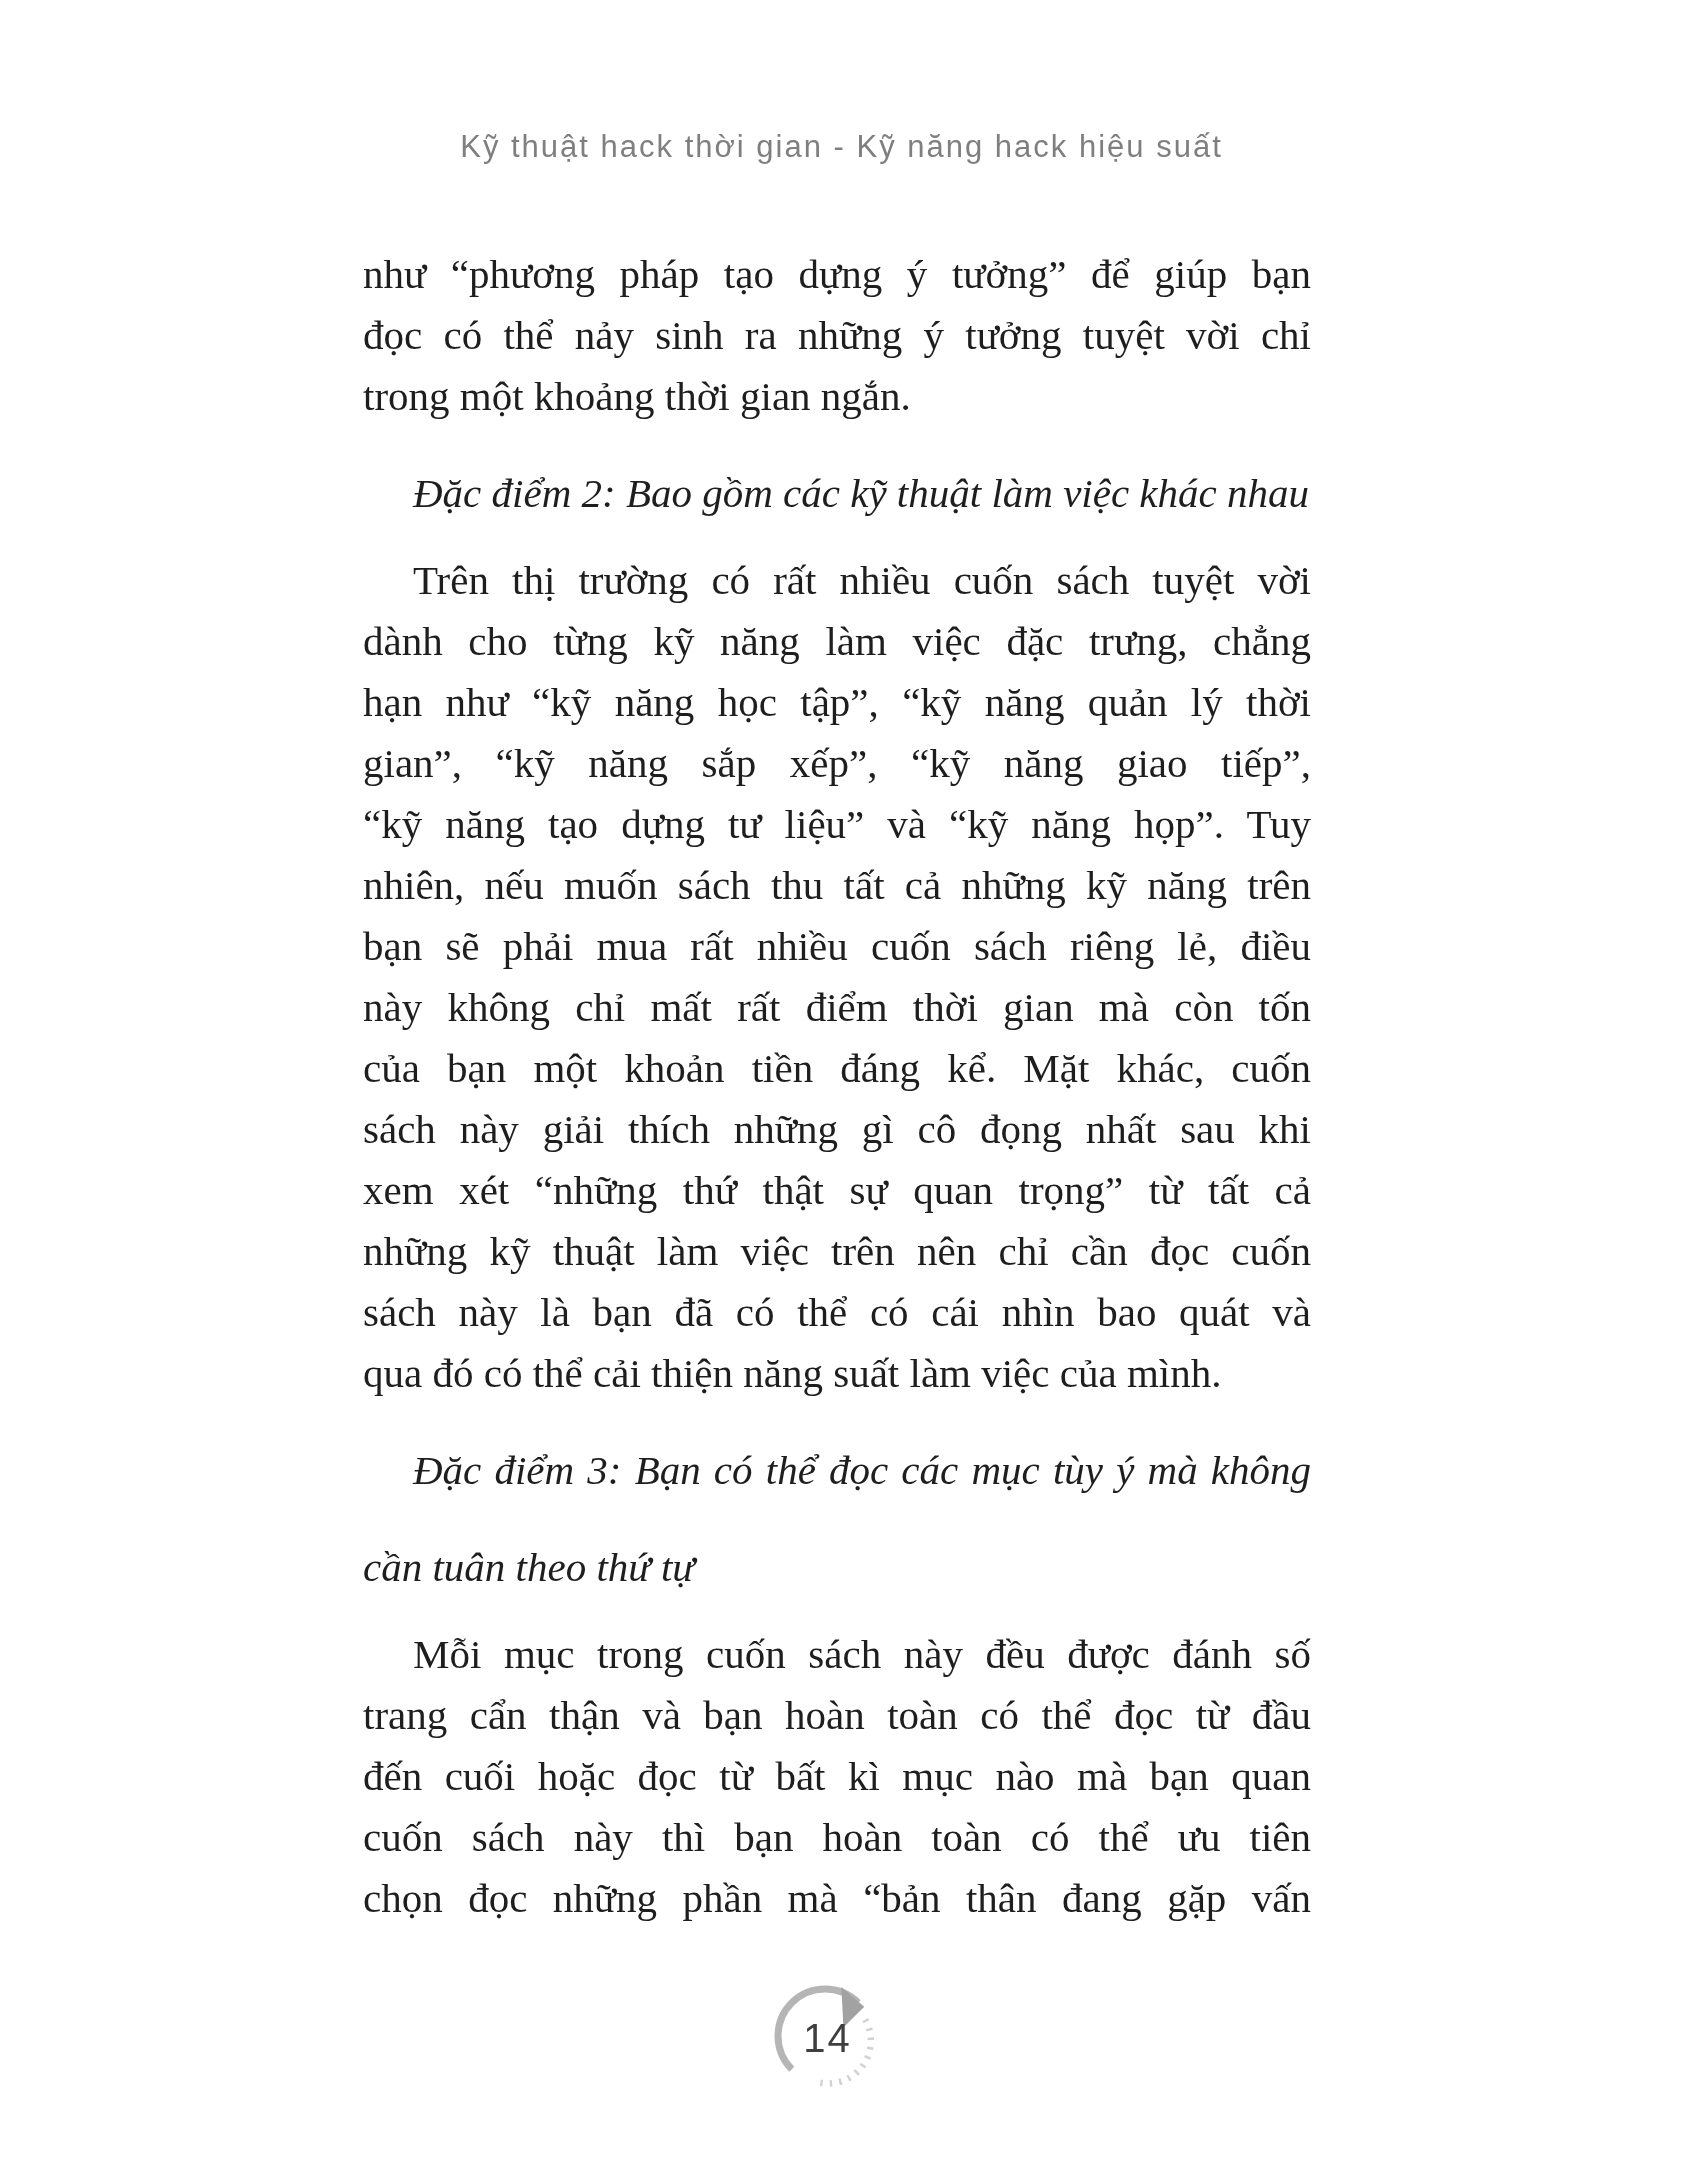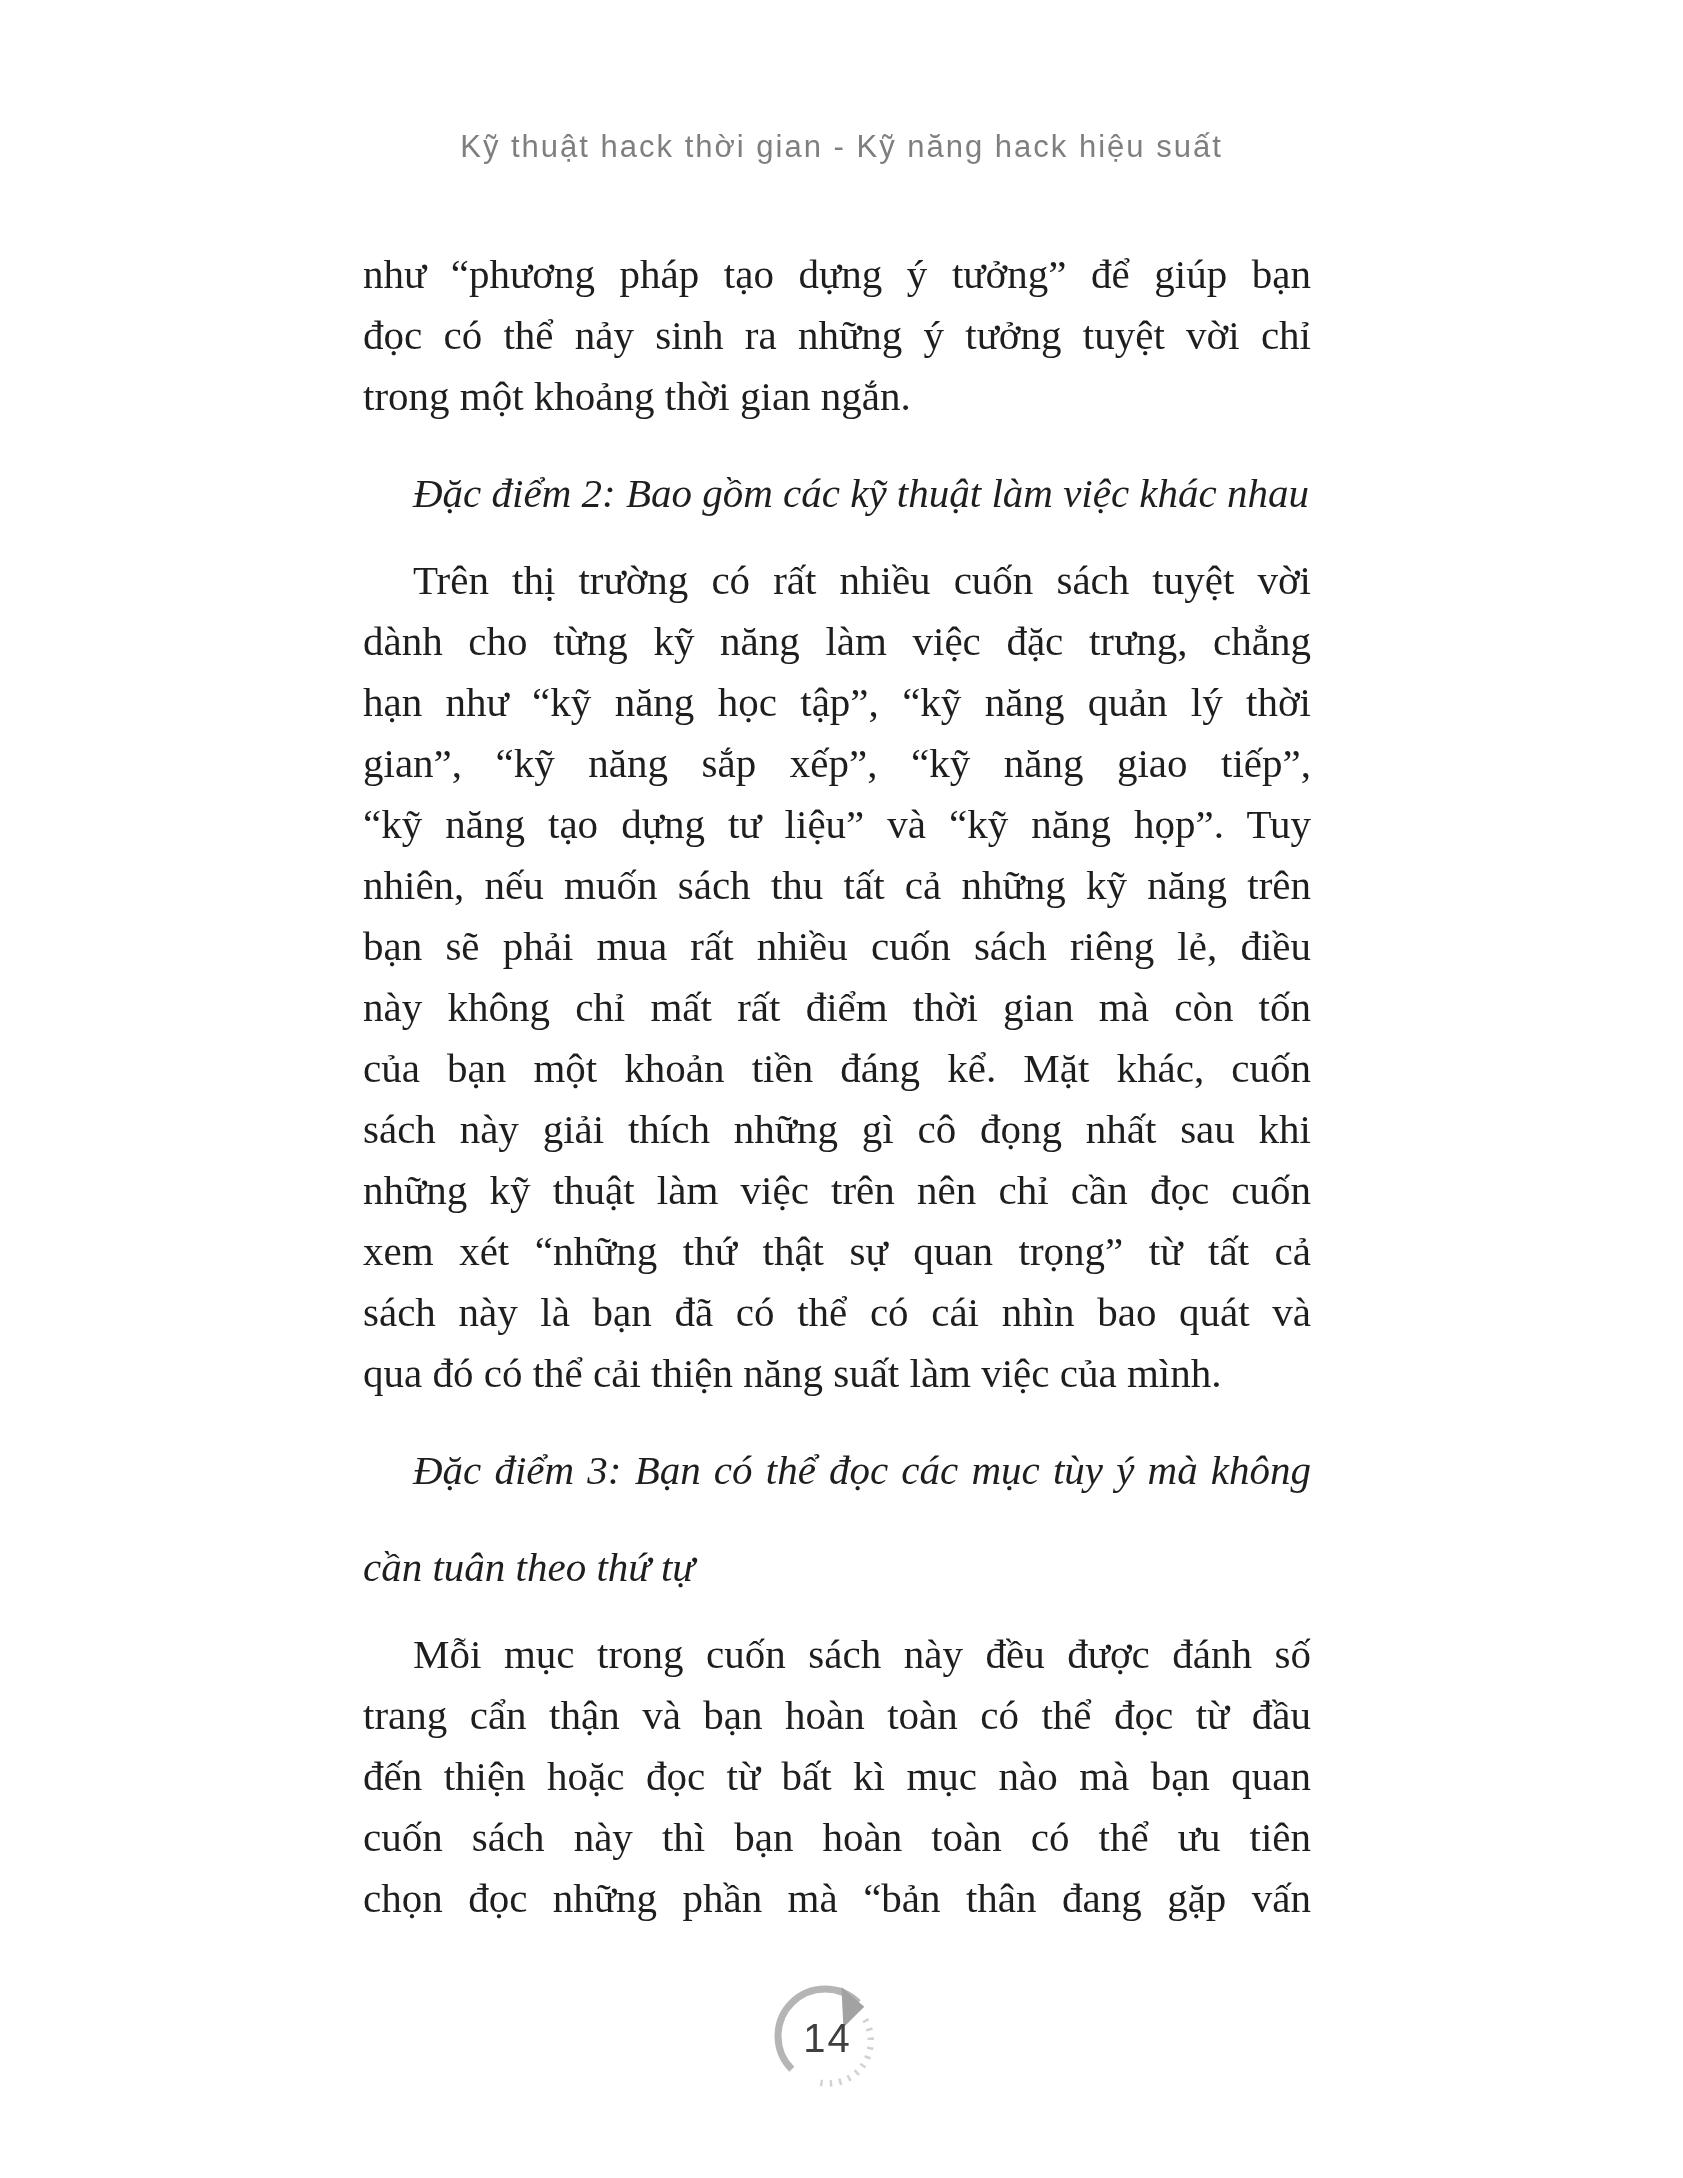--- a/index.html
+++ b/index.html
@@ -73,33 +73,33 @@
         <div class="line justify-full indent">Trên thị trường có rất nhiều cuốn sách tuyệt vời</div>
         <div class="line justify-full">dành cho từng kỹ năng làm việc đặc trưng, chẳng</div>
         <div class="line justify-full">hạn như “kỹ năng học tập”, “kỹ năng quản lý thời</div>
         <div class="line justify-full">gian”, “kỹ năng sắp xếp”, “kỹ năng giao tiếp”,</div>
         <div class="line justify-full">“kỹ năng tạo dựng tư liệu” và “kỹ năng họp”. Tuy</div>
         <div class="line justify-full">nhiên, nếu muốn sách thu tất cả những kỹ năng trên</div>
         <div class="line justify-full">bạn sẽ phải mua rất nhiều cuốn sách riêng lẻ, điều</div>
         <div class="line justify-full">này không chỉ mất rất điểm thời gian mà còn tốn</div>
         <div class="line justify-full">của bạn một khoản tiền đáng kể. Mặt khác, cuốn</div>
         <div class="line justify-full">sách này giải thích những gì cô đọng nhất sau khi</div>
+        <div class="line justify-full">xem xét “những thứ thật sự quan trọng” từ tất cả</div>
         <div class="line justify-full">những kỹ thuật làm việc trên nên chỉ cần đọc cuốn</div>
-        <div class="line justify-full">xem xét “những thứ thật sự quan trọng” từ tất cả</div>
         <div class="line justify-full">sách này là bạn đã có thể có cái nhìn bao quát và</div>
         <div class="line natural">qua đó có thể cải thiện năng suất làm việc của mình.</div>
       </div>
       <div class="block-heading">
         <div class="line justify-full indent">Đặc điểm 3: Bạn có thể đọc các mục tùy ý mà không</div>
         <div class="line natural">cần tuân theo thứ tự</div>
       </div>
       <div class="block-paragraph">
         <div class="line justify-full indent">Mỗi mục trong cuốn sách này đều được đánh số</div>
         <div class="line justify-full">trang cẩn thận và bạn hoàn toàn có thể đọc từ đầu</div>
-        <div class="line justify-full">đến thiện hoặc đọc từ bất kì mục nào mà bạn quan</div>
+        <div class="line justify-full">đến cuối hoặc đọc từ bất kì mục nào mà bạn quan</div>
         <div class="line justify-full">cuốn sách này thì bạn hoàn toàn có thể ưu tiên</div>
         <div class="line justify-full">chọn đọc những phần mà “bản thân đang gặp vấn</div>
       </div>
     </div>
 
   <div class="page-footer">
     <svg width="129" height="129" viewBox="0 0 130 130">
       <path d="M 26,95 A 43,43 0 1 1 93,28" fill="none" stroke="#b5b5b5" stroke-width="7"></path>
       <path d="M 100,45 A 43,43 0 0 1 52,108" fill="none" stroke="#d2d2d2" stroke-width="6.5" stroke-dasharray="2.5 7"></path>
       <polygon points="76,12 99,32 78,53" fill="#a2a2a2"></polygon>

